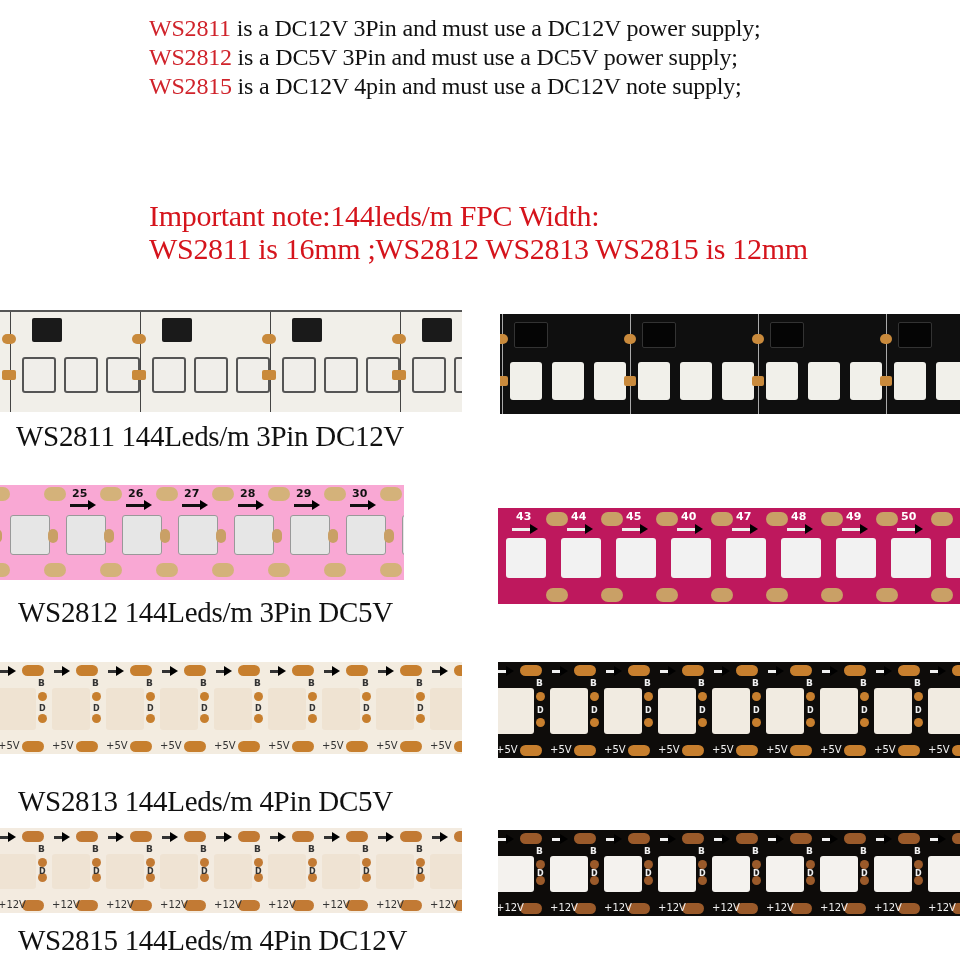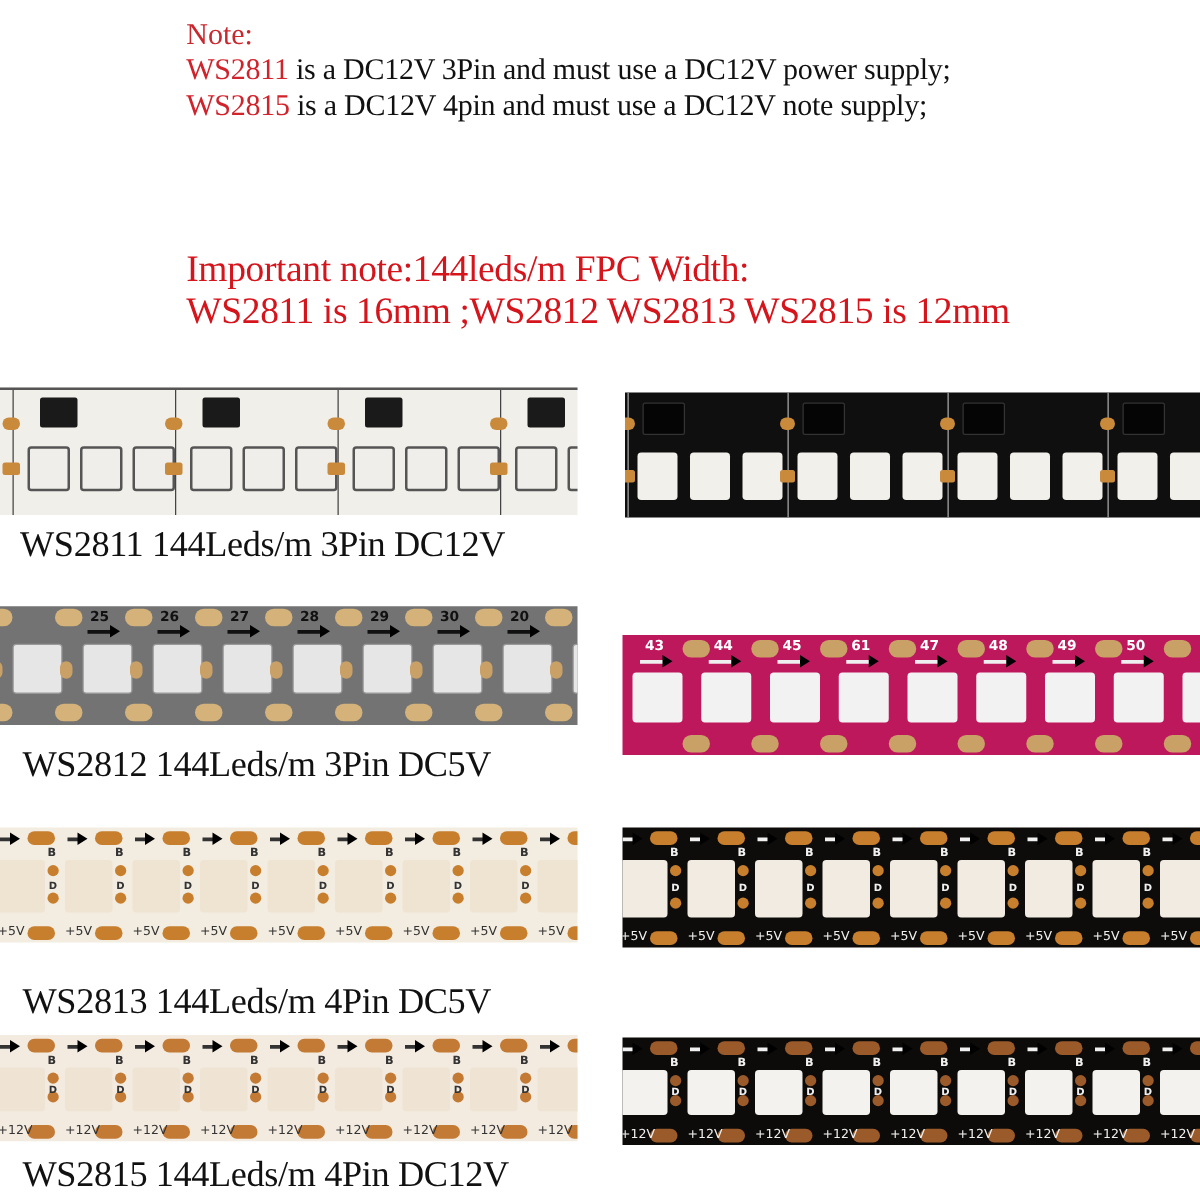--- a/index.html
+++ b/index.html
@@ -19,22 +19,22 @@
     .num { position: absolute; font-family: "DejaVu Sans", sans-serif; font-weight: bold; font-size: 11px; }
     .arrow { position: absolute; height: 0; border-top: 3px solid; }
     .arrow::after { content: ""; position: absolute; right: -6px; top: -7px; border-left: 8px solid; border-left-color: inherit; border-top: 5px solid transparent; border-bottom: 5px solid transparent; }
     .volt { position: absolute; font-family: "DejaVu Sans", sans-serif; font-size: 10px; }
     .divline { position: absolute; width: 1px; }
   </style>
 </head>
 <body>
 
 <div class="notes">
-  <div class="note-title">Note:</div>
   <div class="note-line"><span class="model">WS2811</span><span> is a DC12V 3Pin and must use a DC12V power supply;</span></div>
+  <div class="note-line"><span class="model">WS2812</span><span> is a DC5V 3Pin and must use a DC5V power supply;</span></div>
   <div class="note-line"><span class="model">WS2815</span><span> is a DC12V 4pin and must use a DC12V note supply;</span></div>
 </div>
 
 <div class="important">
   <div>Important note:144leds/m FPC Width:</div>
   <div>WS2811 is 16mm ;WS2812 WS2813 WS2815 is 12mm</div>
 </div>
 
 <div class="strip" id="s1w" style="left:0;top:310px;width:462px;height:100px;background:#f1efe9;border-top:2px solid #555;">
     <div class="ic" style="left: 32px; top: 6px; width: 30px; height: 24px;"></div>
@@ -89,21 +89,21 @@
     <div class="led" style="left: 350px; top: 48px; width: 32px; height: 38px; background: rgb(241, 240, 234);"></div>
     <div class="ic" style="left: 398px; top: 8px; width: 32px; height: 24px; background: rgb(5, 5, 5); border: 1px solid rgb(51, 51, 51);"></div>
     <div class="divline" style="left: 386px; top: 0px; height: 100px; background: rgb(170, 170, 170);"></div>
     <div class="pad" style="left: 380px; top: 20px; width: 12px; height: 10px; background: rgb(201, 138, 60);"></div>
     <div class="pad" style="left: 380px; top: 62px; width: 12px; height: 10px; background: rgb(201, 138, 60); border-radius: 2px;"></div>
     <div class="led" style="left: 394px; top: 48px; width: 32px; height: 38px; background: rgb(241, 240, 234);"></div>
     <div class="led" style="left: 436px; top: 48px; width: 32px; height: 38px; background: rgb(241, 240, 234);"></div>
   </div>
 <div class="caption" style="left:16px;top:420px;text-align:center;">WS2811 144Leds/m 3Pin DC12V</div>
 
-<div class="strip" id="s2w" style="left:0;top:485px;width:462px;height:95px;background:#737373;">
+<div class="strip" id="s2w" style="left:0;top:485px;width:404px;height:95px;background:#f9a8d4;">
     <div class="pad" style="left: -12px; top: 2px; width: 22px; height: 14px; background: rgb(212, 178, 122);"></div>
     <div class="pad" style="left: -12px; top: 78px; width: 22px; height: 14px; background: rgb(212, 178, 122);"></div>
     <div class="pad" style="left: -8px; top: 44px; width: 10px; height: 14px; background: rgb(201, 160, 102); border-radius: 5px;"></div>
     <div class="led" style="left: 10px; top: 30px; width: 40px; height: 40px; background: rgb(230, 230, 230); border: 1px solid rgb(153, 153, 153);"></div>
     <div class="pad" style="left: 44px; top: 2px; width: 22px; height: 14px; background: rgb(212, 178, 122);"></div>
     <div class="pad" style="left: 44px; top: 78px; width: 22px; height: 14px; background: rgb(212, 178, 122);"></div>
     <div class="pad" style="left: 48px; top: 44px; width: 10px; height: 14px; background: rgb(201, 160, 102); border-radius: 5px;"></div>
     <div class="led" style="left: 66px; top: 30px; width: 40px; height: 40px; background: rgb(230, 230, 230); border: 1px solid rgb(153, 153, 153);"></div>
     <div class="num" style="left: 72px; top: 2px; color: rgb(17, 17, 17);">25</div>
     <div class="arrow" style="left: 70px; top: 19px; width: 20px; border-top-color: rgb(17, 17, 17);"></div>
@@ -160,21 +160,21 @@
     <div class="num" style="left: 73px; top: 2px; color: rgb(255, 255, 255);">44</div>
     <div class="arrow" style="left: 69px; top: 20px; width: 20px; border-top-color: rgb(238, 238, 238);"></div>
     <div class="pad" style="left: 158px; top: 4px; width: 22px; height: 14px; background: rgb(201, 160, 102);"></div>
     <div class="pad" style="left: 158px; top: 80px; width: 22px; height: 14px; background: rgb(201, 160, 102);"></div>
     <div class="led" style="left: 118px; top: 30px; width: 40px; height: 40px; background: rgb(242, 242, 242);"></div>
     <div class="num" style="left: 128px; top: 2px; color: rgb(255, 255, 255);">45</div>
     <div class="arrow" style="left: 124px; top: 20px; width: 20px; border-top-color: rgb(238, 238, 238);"></div>
     <div class="pad" style="left: 213px; top: 4px; width: 22px; height: 14px; background: rgb(201, 160, 102);"></div>
     <div class="pad" style="left: 213px; top: 80px; width: 22px; height: 14px; background: rgb(201, 160, 102);"></div>
     <div class="led" style="left: 173px; top: 30px; width: 40px; height: 40px; background: rgb(242, 242, 242);"></div>
-    <div class="num" style="left: 183px; top: 2px; color: rgb(255, 255, 255);">61</div>
+    <div class="num" style="left: 183px; top: 2px; color: rgb(255, 255, 255);">40</div>
     <div class="arrow" style="left: 179px; top: 20px; width: 20px; border-top-color: rgb(238, 238, 238);"></div>
     <div class="pad" style="left: 268px; top: 4px; width: 22px; height: 14px; background: rgb(201, 160, 102);"></div>
     <div class="pad" style="left: 268px; top: 80px; width: 22px; height: 14px; background: rgb(201, 160, 102);"></div>
     <div class="led" style="left: 228px; top: 30px; width: 40px; height: 40px; background: rgb(242, 242, 242);"></div>
     <div class="num" style="left: 238px; top: 2px; color: rgb(255, 255, 255);">47</div>
     <div class="arrow" style="left: 234px; top: 20px; width: 20px; border-top-color: rgb(238, 238, 238);"></div>
     <div class="pad" style="left: 323px; top: 4px; width: 22px; height: 14px; background: rgb(201, 160, 102);"></div>
     <div class="pad" style="left: 323px; top: 80px; width: 22px; height: 14px; background: rgb(201, 160, 102);"></div>
     <div class="led" style="left: 283px; top: 30px; width: 40px; height: 40px; background: rgb(242, 242, 242);"></div>
     <div class="num" style="left: 293px; top: 2px; color: rgb(255, 255, 255);">48</div>

